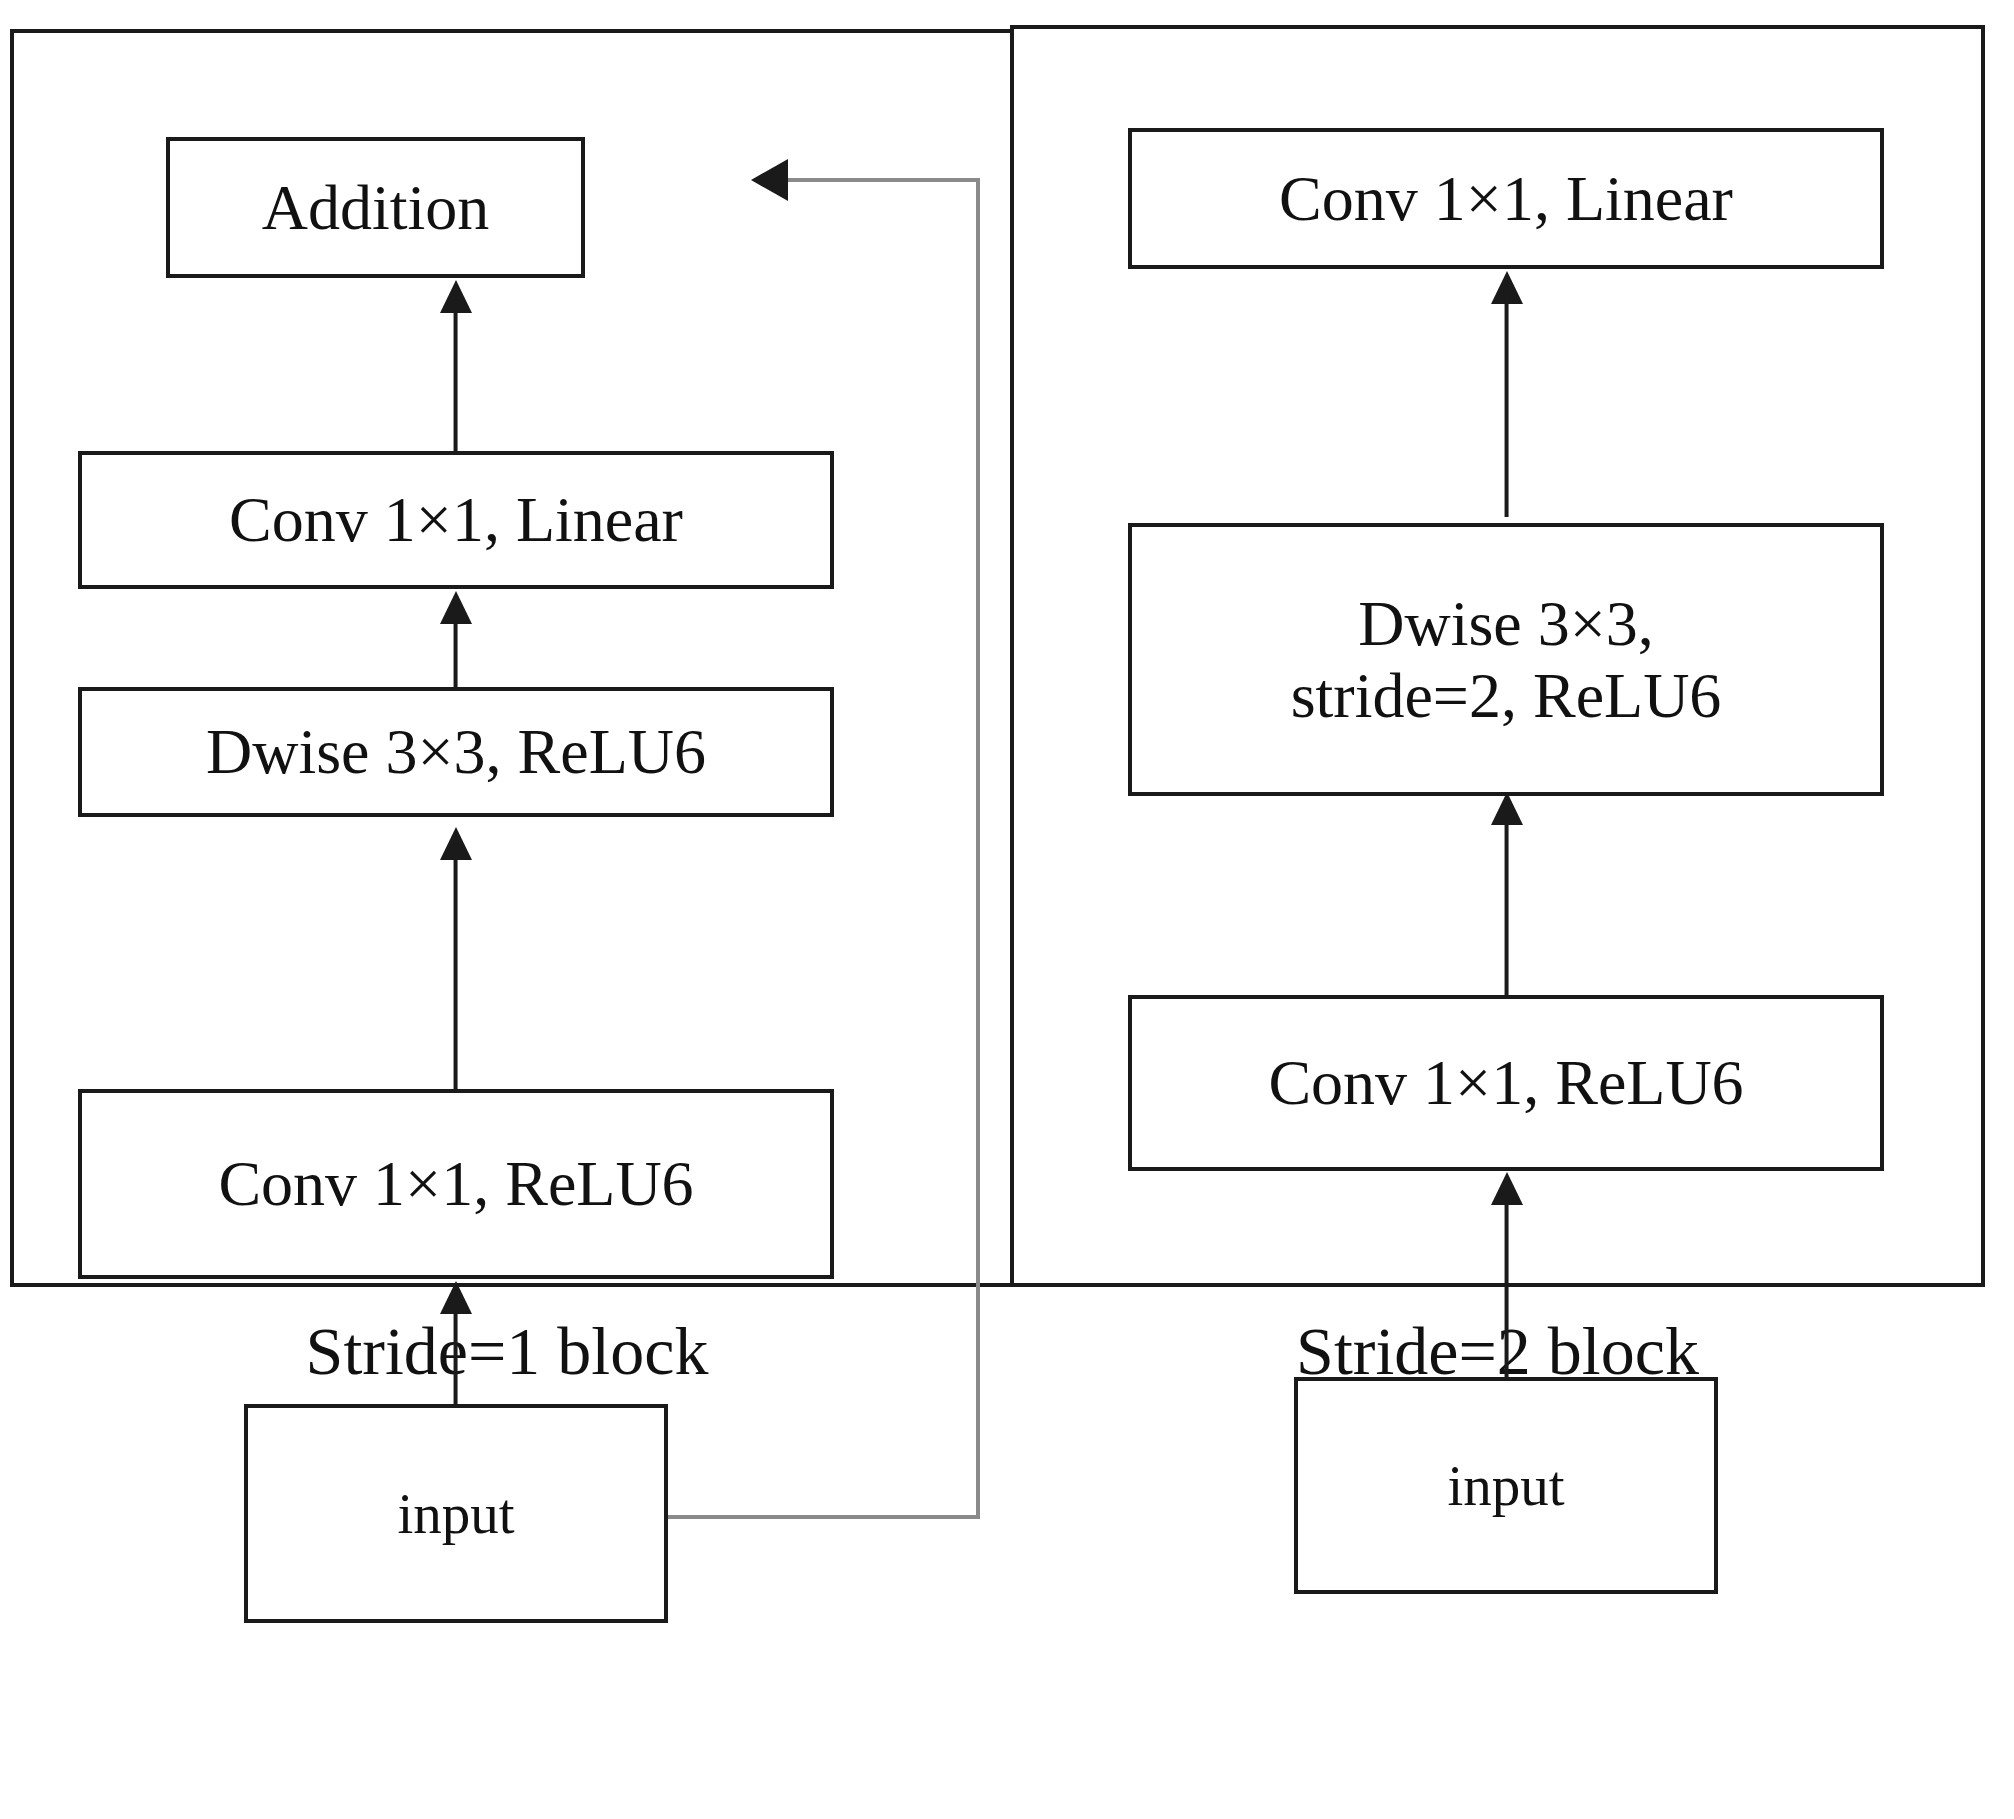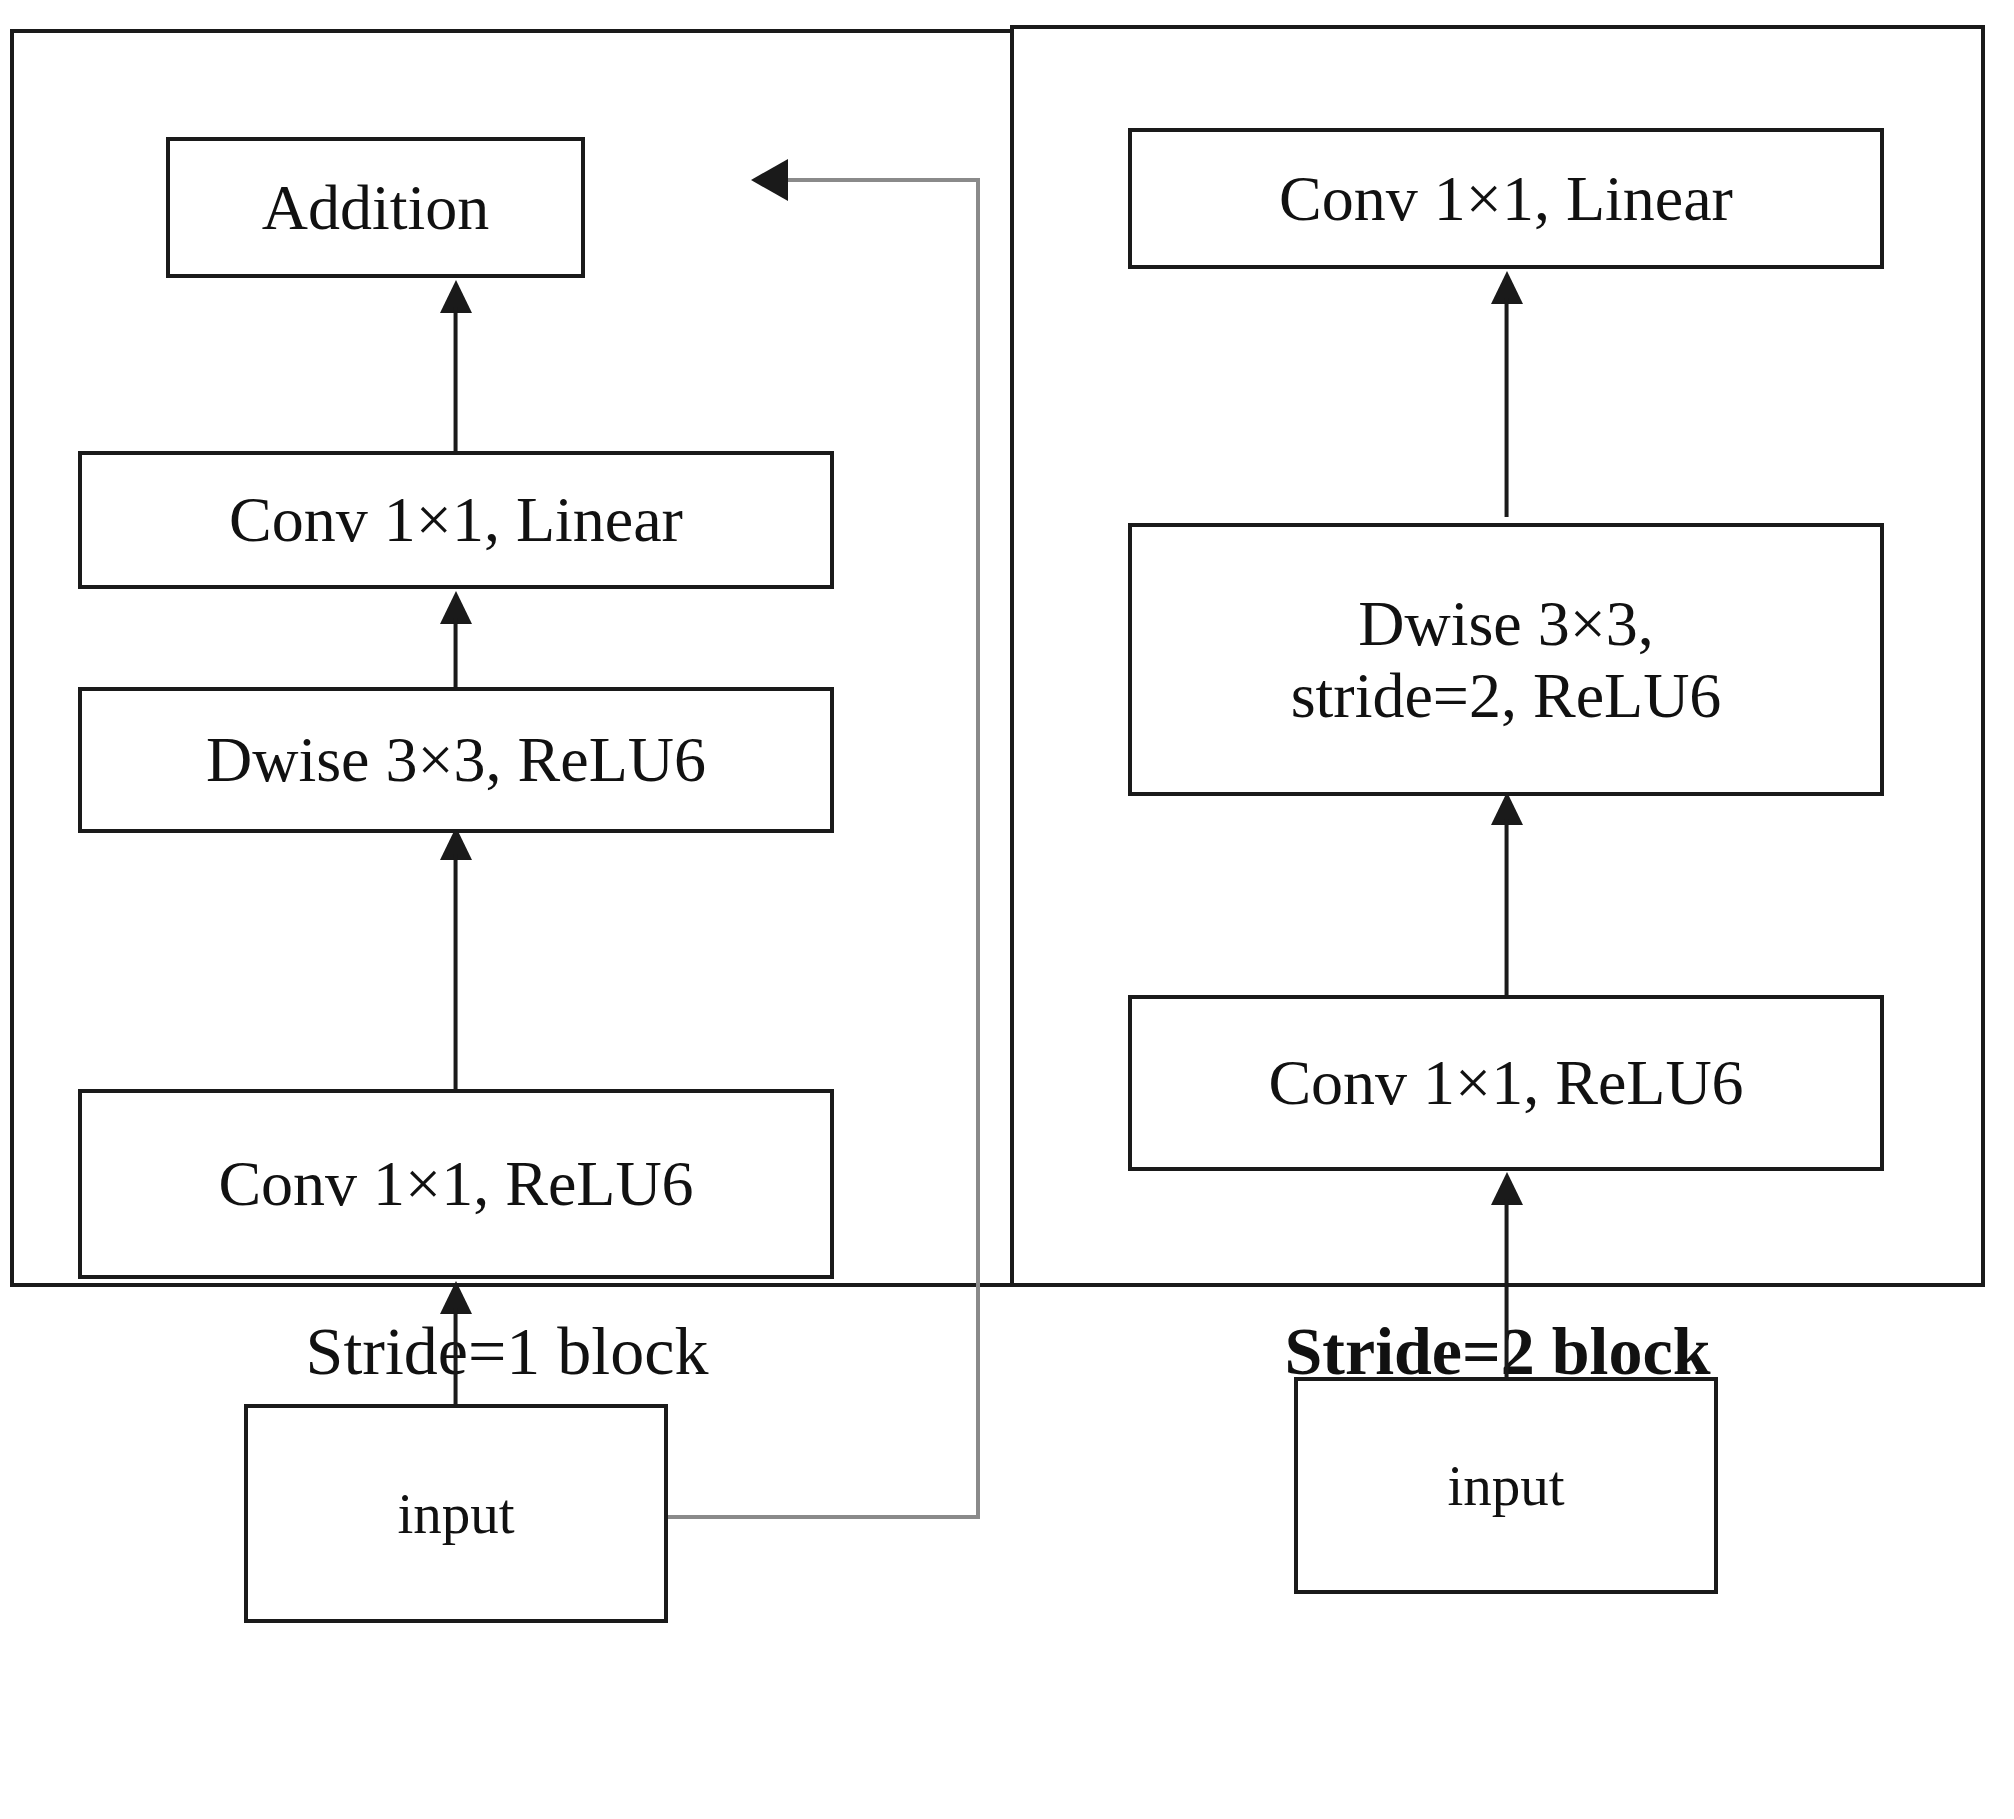--- a/index.html
+++ b/index.html
@@ -35,21 +35,21 @@
     text-align: center;
     color: #111111;
     line-height: 1.12;
     z-index: 5;
   }
   .node-label { display: block; }
 
   
   #n-add        { left: 166px; top: 137px;  width: 419px; height: 141px; font-size: 64px; }
   #n-l-linear   { left: 78px;  top: 451px;  width: 756px; height: 138px; font-size: 64px; }
-  #n-l-dwise    { left: 78px;  top: 687px;  width: 756px; height: 146px; font-size: 64px; }
+  #n-l-dwise    { left: 78px;  top: 687px;  width: 756px; height: 130px; font-size: 64px; }
   #n-l-conv     { left: 78px;  top: 1089px; width: 756px; height: 190px; font-size: 64px; }
   #n-l-input    { left: 244px; top: 1404px; width: 424px; height: 219px; font-size: 57px; }
 
   
   #n-r-linear   { left: 1128px; top: 128px;  width: 756px; height: 141px; font-size: 64px; }
   #n-r-dwise    { left: 1128px; top: 517px;  width: 756px; height: 273px; font-size: 64px; margin-top: 6px; }
   #n-r-conv     { left: 1128px; top: 995px; width: 756px; height: 176px; font-size: 64px; }
   #n-r-input    { left: 1294px; top: 1377px; width: 424px; height: 217px; font-size: 57px; }
 
   
@@ -110,21 +110,21 @@
 
   
   .caption {
     position: absolute;
     color: #111111;
     font-size: 68px;
     text-align: center;
     white-space: nowrap;
   }
   #cap-left  { left: 0px;    top: 1312px; width: 1014px; }
-  #cap-right { left: 1010px; top: 1312px; width: 975px; font-weight: bold; }
+  #cap-right { left: 1010px; top: 1312px; width: 975px; }
 </style>
 </head>
 <body>
 
 <div id="canvas">
 
   <div class="panel" id="panel-left"></div>
 
   <div class="node" id="n-add">
     <span class="node-label">Addition</span>

